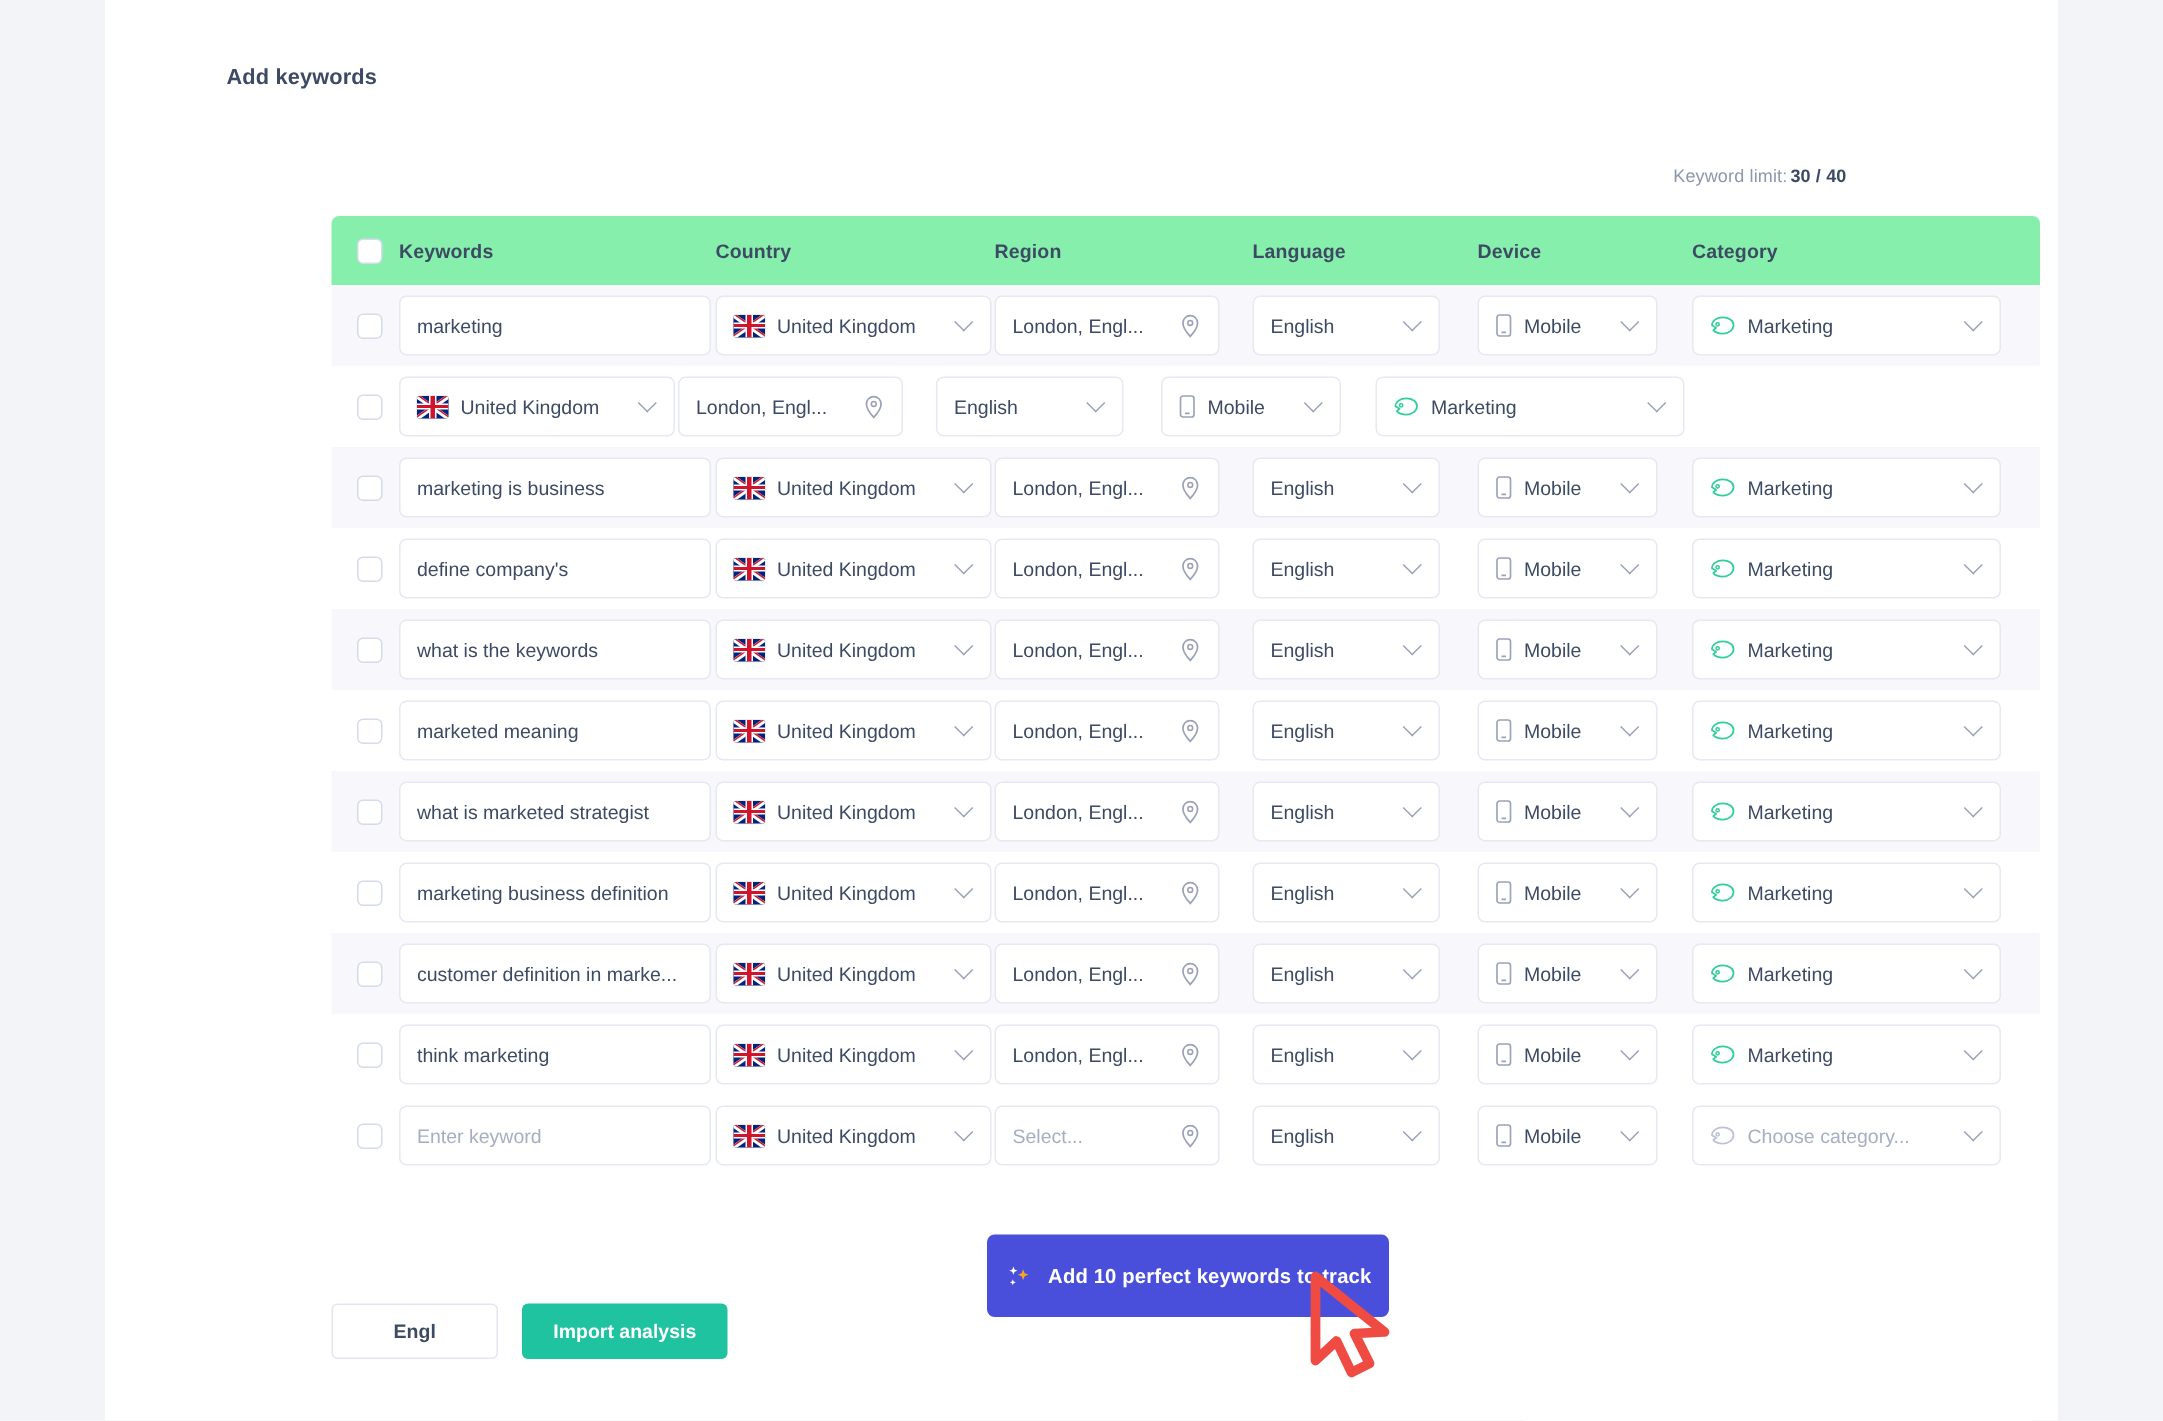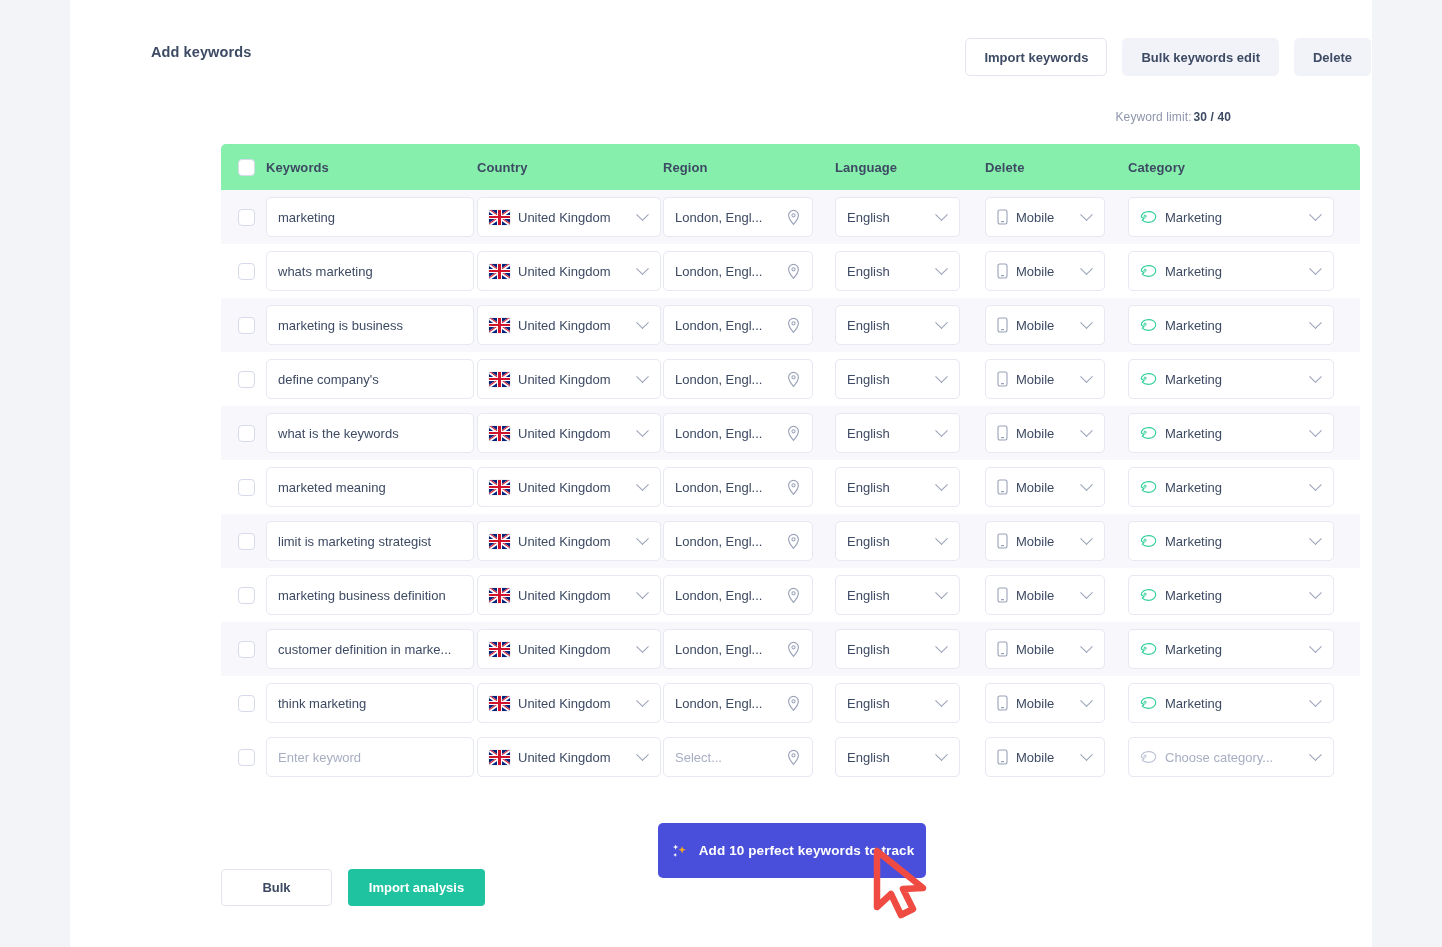--- a/index.html
+++ b/index.html
@@ -162,42 +162,37 @@
   .cursor { position: absolute; left: 869px; top: 845px; pointer-events: none; }
 </style>
 </head>
 <body>
 
 <div id="root">
   <div class="panel">
 
     <div class="page-head">
       <div class="page-title">Add keywords</div>
-      <div class="head-actions">
-        <div class="btn btn-outline">Import keywords</div>
-        <div class="btn btn-soft">Bulk keywords edit</div>
-        <div class="btn btn-soft">Delete</div>
-      </div>
     </div>
 
     <div class="limit-row">
       <span>Keyword limit:</span><b>30 / 40</b>
     </div>
 
     <div class="table">
 
       <div class="thead">
         <div class="col-check">
           <span class="cb"></span>
         </div>
         <div class="col-kw th">Keywords</div>
         <div class="col-co th">Country</div>
         <div class="col-rg th">Region</div>
         <div class="col-lg th">Language</div>
-        <div class="col-dv th">Delete</div>
+        <div class="col-dv th">Device</div>
         <div class="col-ct th">Category</div>
       </div>
 
       <div id="rows">
           <div class="trow alt">
             <div class="col-check">
               <span class="cb"></span>
             </div>
             <div class="col-kw">
               <div class="field f-kw">
@@ -264,25 +259,20 @@
                 <span class="txt">Marketing</span>
                 <span class="spacer"></span>
                 <span class="chev"></span>
               </div>
             </div>
           </div>
           <div class="trow">
             <div class="col-check">
               <span class="cb"></span>
             </div>
-            <div class="col-kw">
-              <div class="field f-kw">
-                <span class="txt">whats marketing</span>
-              </div>
-            </div>
             <div class="col-co">
               <div class="field f-co">
                 <span class="flag">
                   <i class="d1"></i>
                   <i class="d2"></i>
                   <i class="d3"></i>
                   <i class="d4"></i>
                   <i class="hw"></i>
                   <i class="vw"></i>
                   <i class="hr"></i>
@@ -626,21 +616,21 @@
                 <span class="chev"></span>
               </div>
             </div>
           </div>
           <div class="trow alt">
             <div class="col-check">
               <span class="cb"></span>
             </div>
             <div class="col-kw">
               <div class="field f-kw">
-                <span class="txt">limit is marketing strategist</span>
+                <span class="txt">what is marketed strategist</span>
               </div>
             </div>
             <div class="col-co">
               <div class="field f-co">
                 <span class="flag">
                   <i class="d1"></i>
                   <i class="d2"></i>
                   <i class="d3"></i>
                   <i class="d4"></i>
                   <i class="hw"></i>
@@ -996,21 +986,21 @@
         <svg width="20" height="20" viewBox="0 0 20 20">
           <path d="M5.6 3.4l.75 1.95 1.95.75-1.95.75-.75 1.95-.75-1.95L2.9 6.1l1.95-.75z" fill="#ffffff"></path>
           <path d="M12.1 5.2l1.0 2.6 2.6 1.0-2.6 1.0-1.0 2.6-1.0-2.6-2.6-1.0 2.6-1.0z" fill="#f5a623"></path>
           <path d="M5.2 11.9l.55 1.45 1.45.55-1.45.55-.55 1.45-.55-1.45-1.45-.55 1.45-.55z" fill="#ffffff"></path>
         </svg>
       </span>
       <span>Add 10 perfect keywords to track</span>
     </div>
 
     <div class="footer">
-      <div class="btn-back">Bulk</div>
+      <div class="btn-back">Engl</div>
       <div class="btn-start">Import analysis</div>
     </div>
   </div>
 
   <div class="cursor">
     <svg width="70" height="78" viewBox="0 0 70 78">
       <path d="M8 6 L8 62 L22 49 L32 70 L44 64 L34 44 L54 43 Z" fill="none" stroke="#ef4b43" stroke-width="6.5" stroke-linejoin="round" stroke-linecap="round"></path>
     </svg>
   </div>
 </div>

